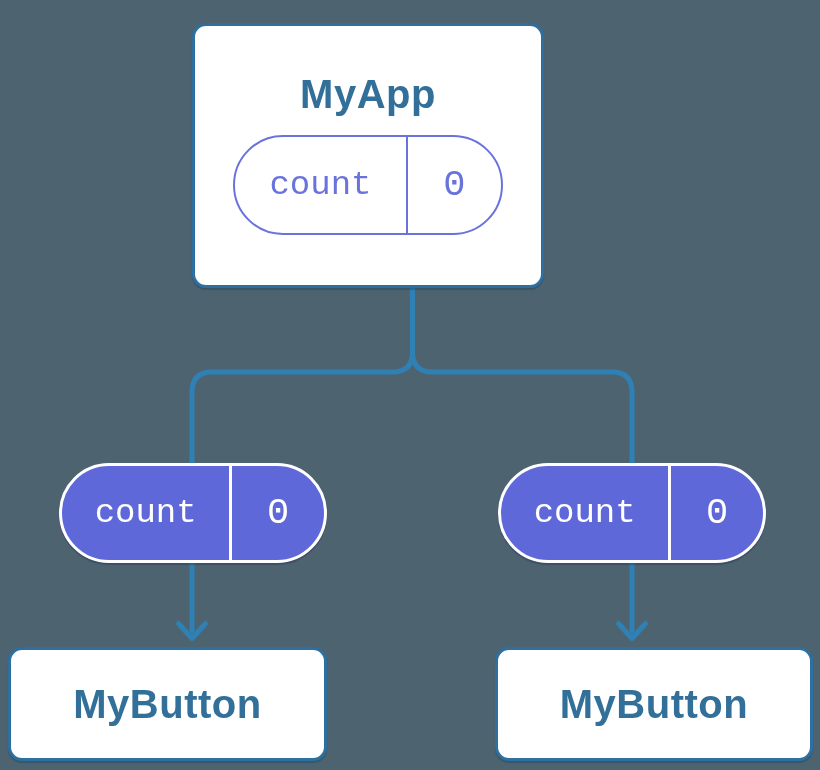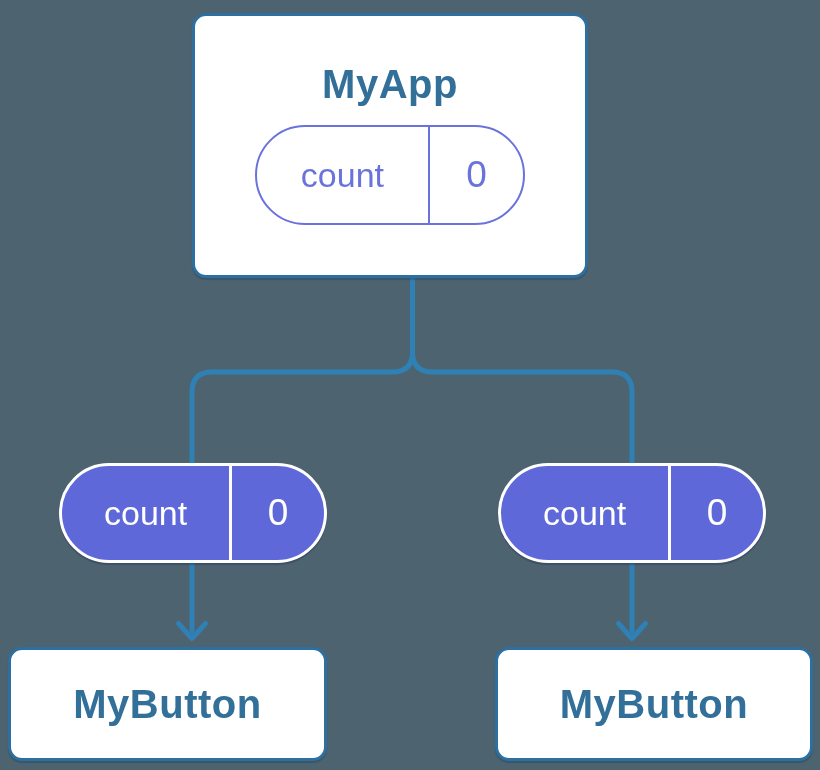--- a/index.html
+++ b/index.html
@@ -33,34 +33,35 @@
     box-shadow: 0 2px 1px rgba(21,61,92,0.35);
   }
   .node-title {
     color: #326f99;
     font-size: 40px;
     font-weight: bold;
     line-height: 48px;
     letter-spacing: 0.5px;
     white-space: nowrap;
   }
-  .root-node   { left: 192px; top: 13px;  width: 396px; height: 265px; }
+  .root-node   { left: 192px; top: 23px;  width: 352px; height: 265px; }
   .root-node .node-title { margin-top: -6px; }
   .child-node-left  { left: 8px;   top: 647px; width: 319px; height: 114px; }
   .child-node-right { left: 495px; top: 647px; width: 318px; height: 114px; }
 
   .pill {
     box-sizing: border-box;
     height: 100px;
     border-radius: 52px;
     display: flex;
     align-items: stretch;
     overflow: hidden;
     z-index: 1;
     font-size: 34px;
+    font-family: Liberation Mono, monospace;
   }
   .pill-label, .pill-value {
     display: flex;
     align-items: center;
     justify-content: center;
     white-space: nowrap;
   }
   .pill-label { flex: 0 0 65%; box-sizing: border-box; }
   .pill-value { flex: 1 1 auto; font-size: 37px; }
 

